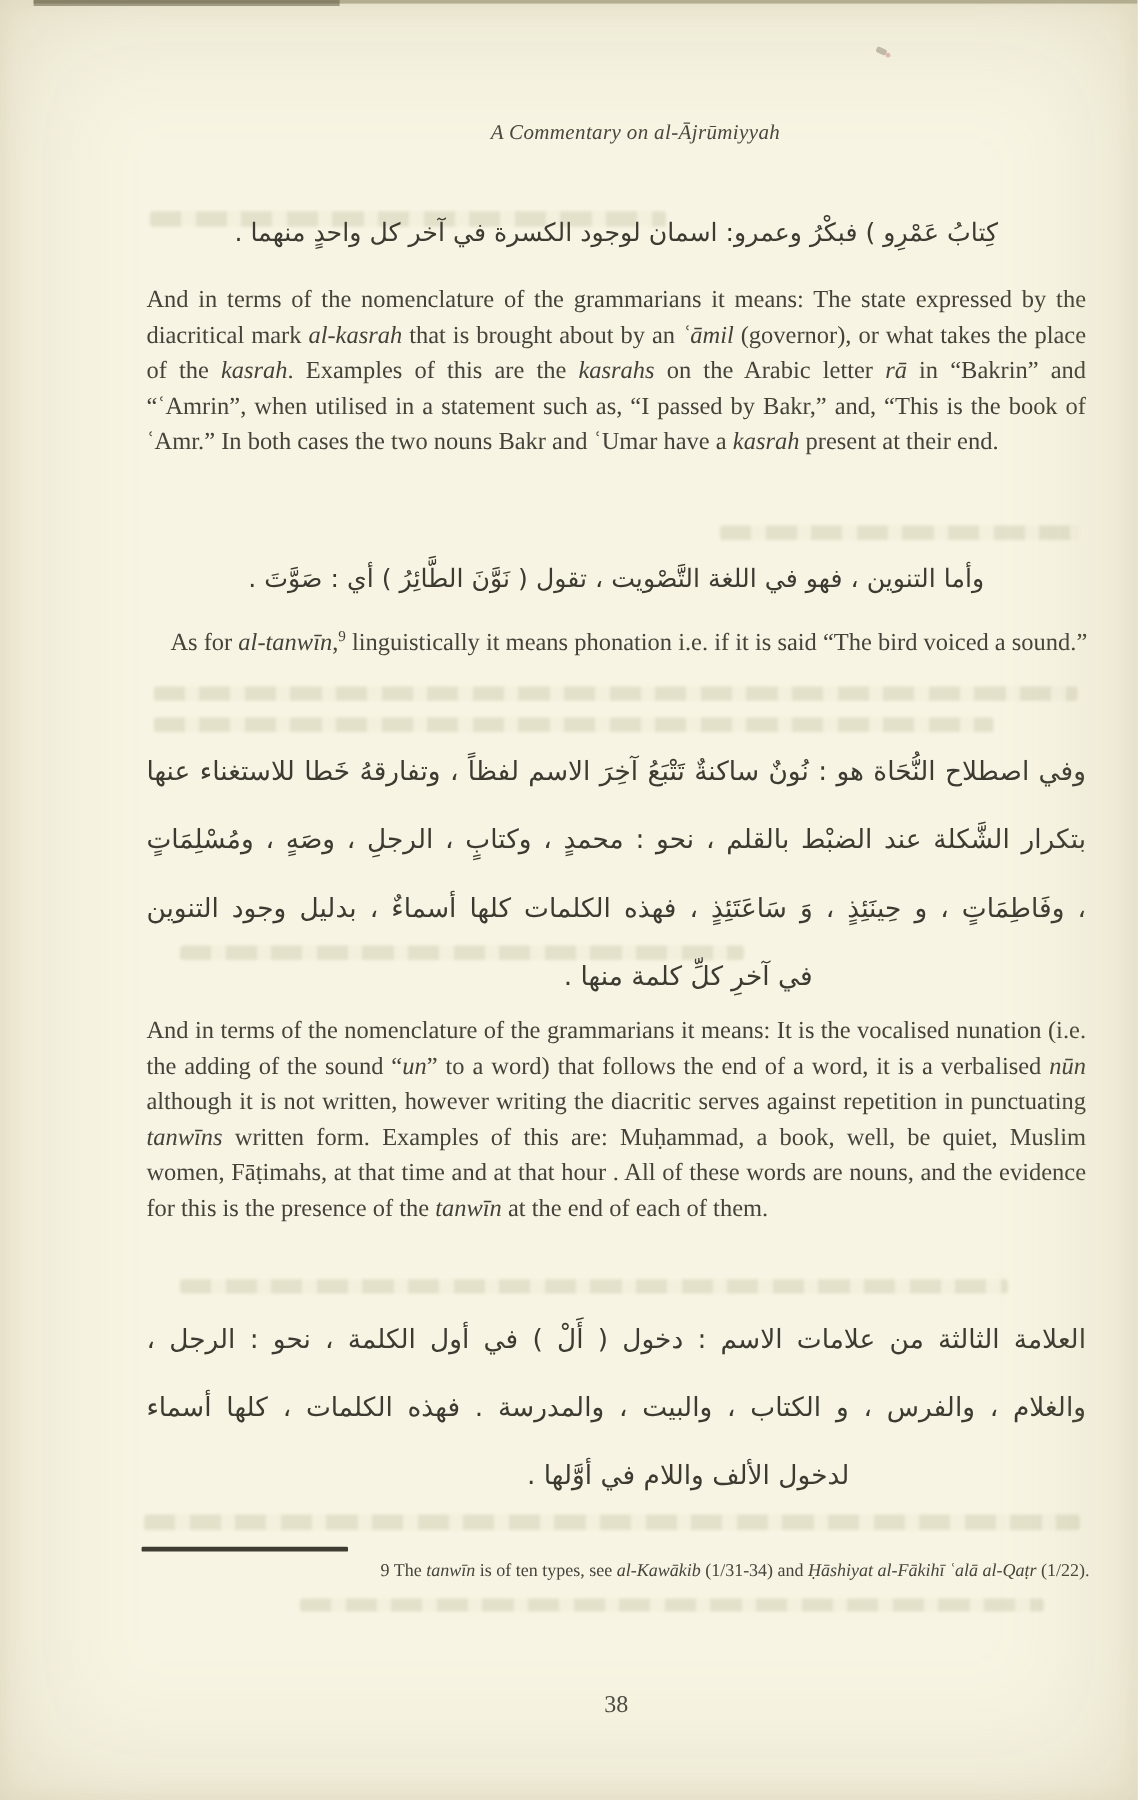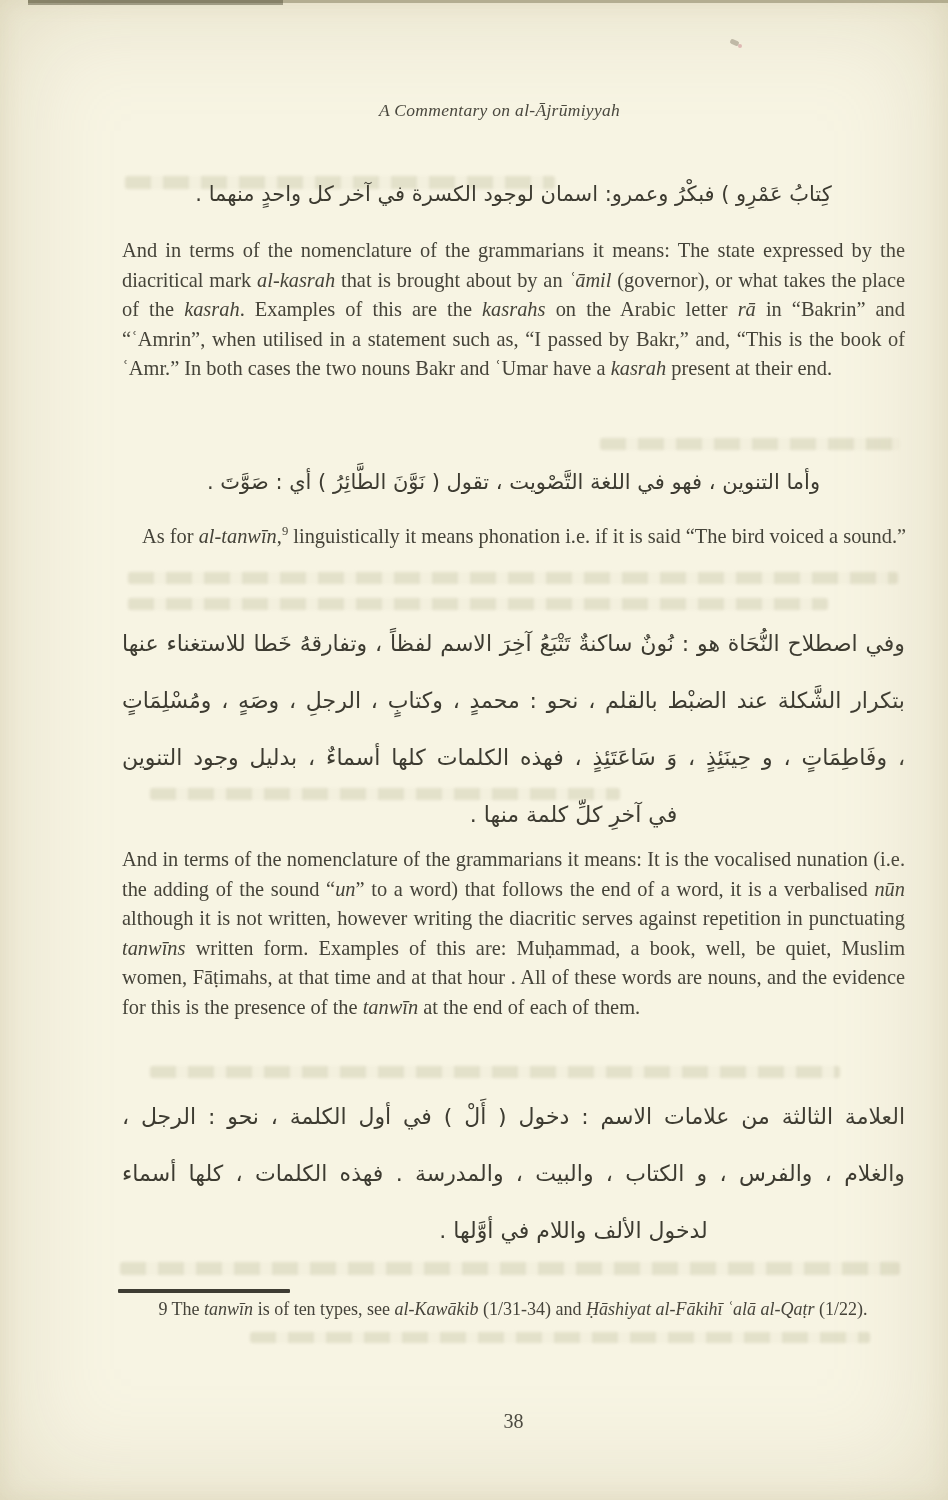--- a/index.html
+++ b/index.html
@@ -7,43 +7,43 @@
     position:relative;width:948px;height:1500px;margin:0 auto;
     background:#f7f4e3;overflow:hidden;
     font-family:"Liberation Serif",serif;color:#45433a;
   }
   .page::before{
     content:"";position:absolute;inset:0;pointer-events:none;z-index:5;
     box-shadow:inset 0 0 110px rgba(178,168,125,0.33), inset 0 0 22px rgba(190,180,140,0.22);
   }
   .block{position:absolute;}
   .running-header{
-    top:100px;left:108px;width:783px;text-align:center;
+    top:100px;left:138px;width:783px;text-align:center;
     font-style:italic;font-size:17.5px;letter-spacing:0.3px;color:#4a483f;
   }
   .en{
     left:122px;width:783px;font-size:20.4px;line-height:29.6px;
     text-align:justify;color:#454339;
   }
   .en em{}
   .en sup, .fn sup{font-size:0.62em;line-height:0;vertical-align:super;}
   .ar{
     left:122px;width:783px;direction:rtl;
     font-family:"DejaVu Sans",sans-serif;color:#3d3b31;
   }
   .ar-single{font-size:21px;line-height:52px;text-align:center;}
   .ar-line{line-height:57px;font-size:22px;}
   .a-justify{text-align:justify;text-align-last:justify;}
   .a-center{text-align:center;padding-left:120px;}
   .fn-rule{
     left:118px;top:1289px;width:172px;height:4px;background:#3e3c33;border-radius:1px;
   }
   .fn{
-    left:118px;top:1297px;width:790px;font-size:18px;line-height:25.6px;
-    text-align:center;color:#46443b;
+    left:118px;top:1297px;width:790px;font-size:15px;line-height:25.6px;
+    text-align:right;color:#46443b;
   }
   .fn em{font-style:italic;}
   .page-number{
     top:1410px;left:122px;width:783px;text-align:center;
     font-size:20px;color:#4b4940;
   }
   
   .ghost{
     position:absolute;border-radius:3px;filter:blur(1.5px);
     background:repeating-linear-gradient(90deg,

